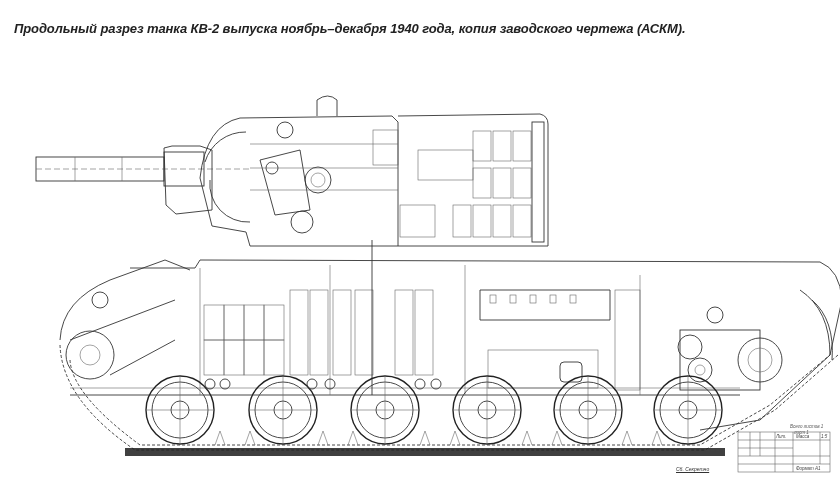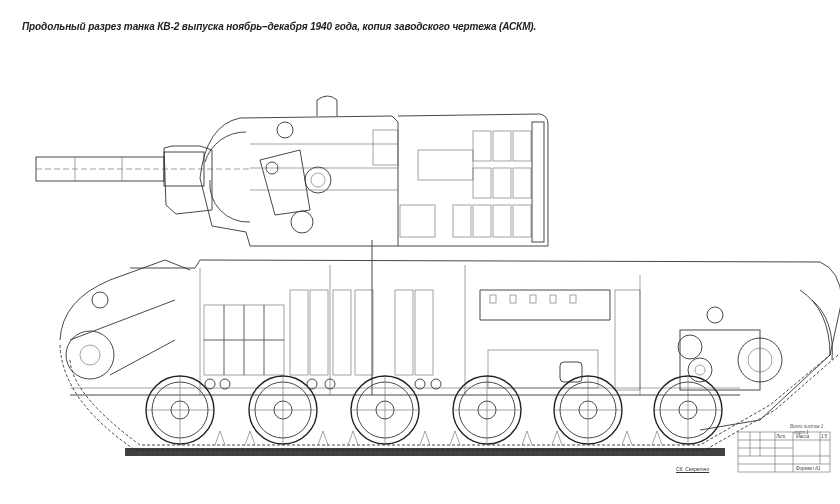--- a/index.html
+++ b/index.html
@@ -1,17 +1,17 @@
 <!DOCTYPE html>
 <html><head>
 <meta charset="utf-8">
 <style>
   html,body{margin:0;padding:0;background:#fff;}
   body{width:840px;height:504px;position:relative;overflow:hidden;font-family:"Liberation Sans",sans-serif;}
-  .caption{position:absolute;left:14px;top:21px;font-size:10px;font-style:italic;font-weight:bold;color:#222;letter-spacing:-0.1px;white-space:nowrap;margin-left:8px;}
+  .caption{position:absolute;left:14px;top:21px;font-size:13px;font-style:italic;font-weight:bold;color:#222;letter-spacing:-0.1px;white-space:nowrap;}
   svg{position:absolute;left:0;top:0;}
   .ln{stroke:#333;fill:none;stroke-width:0.9;}
   .lt{stroke:#666;fill:none;stroke-width:0.6;}
   .th{stroke:#222;fill:none;stroke-width:1.4;}
   .tb-text{position:absolute;font-size:4.5px;font-style:italic;color:#444;white-space:nowrap;}
   .sig{position:absolute;left:676px;top:466px;font-size:5px;font-style:italic;color:#333;text-decoration:underline;}
   .note{position:absolute;font-size:4.5px;font-style:italic;color:#555;}
 </style>
 </head>
 <body>

